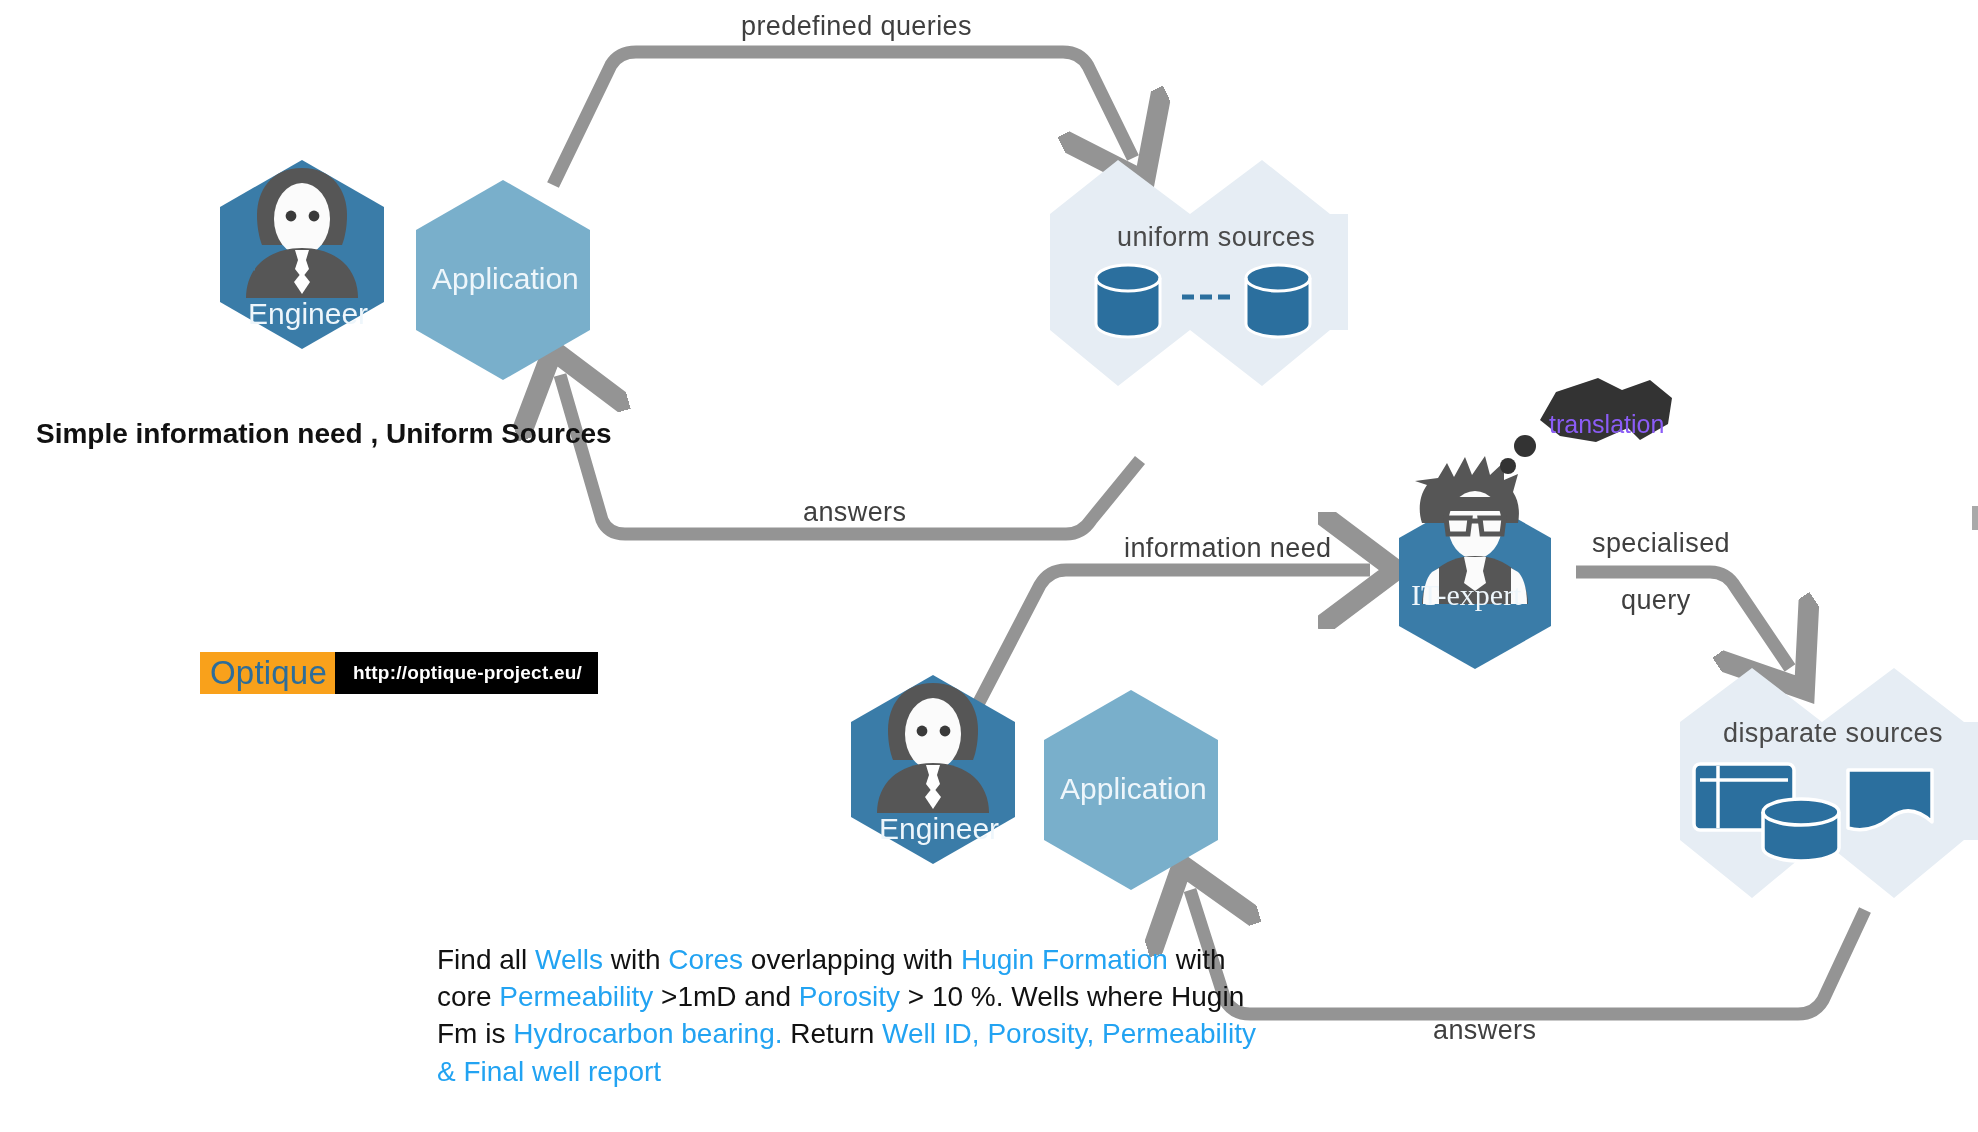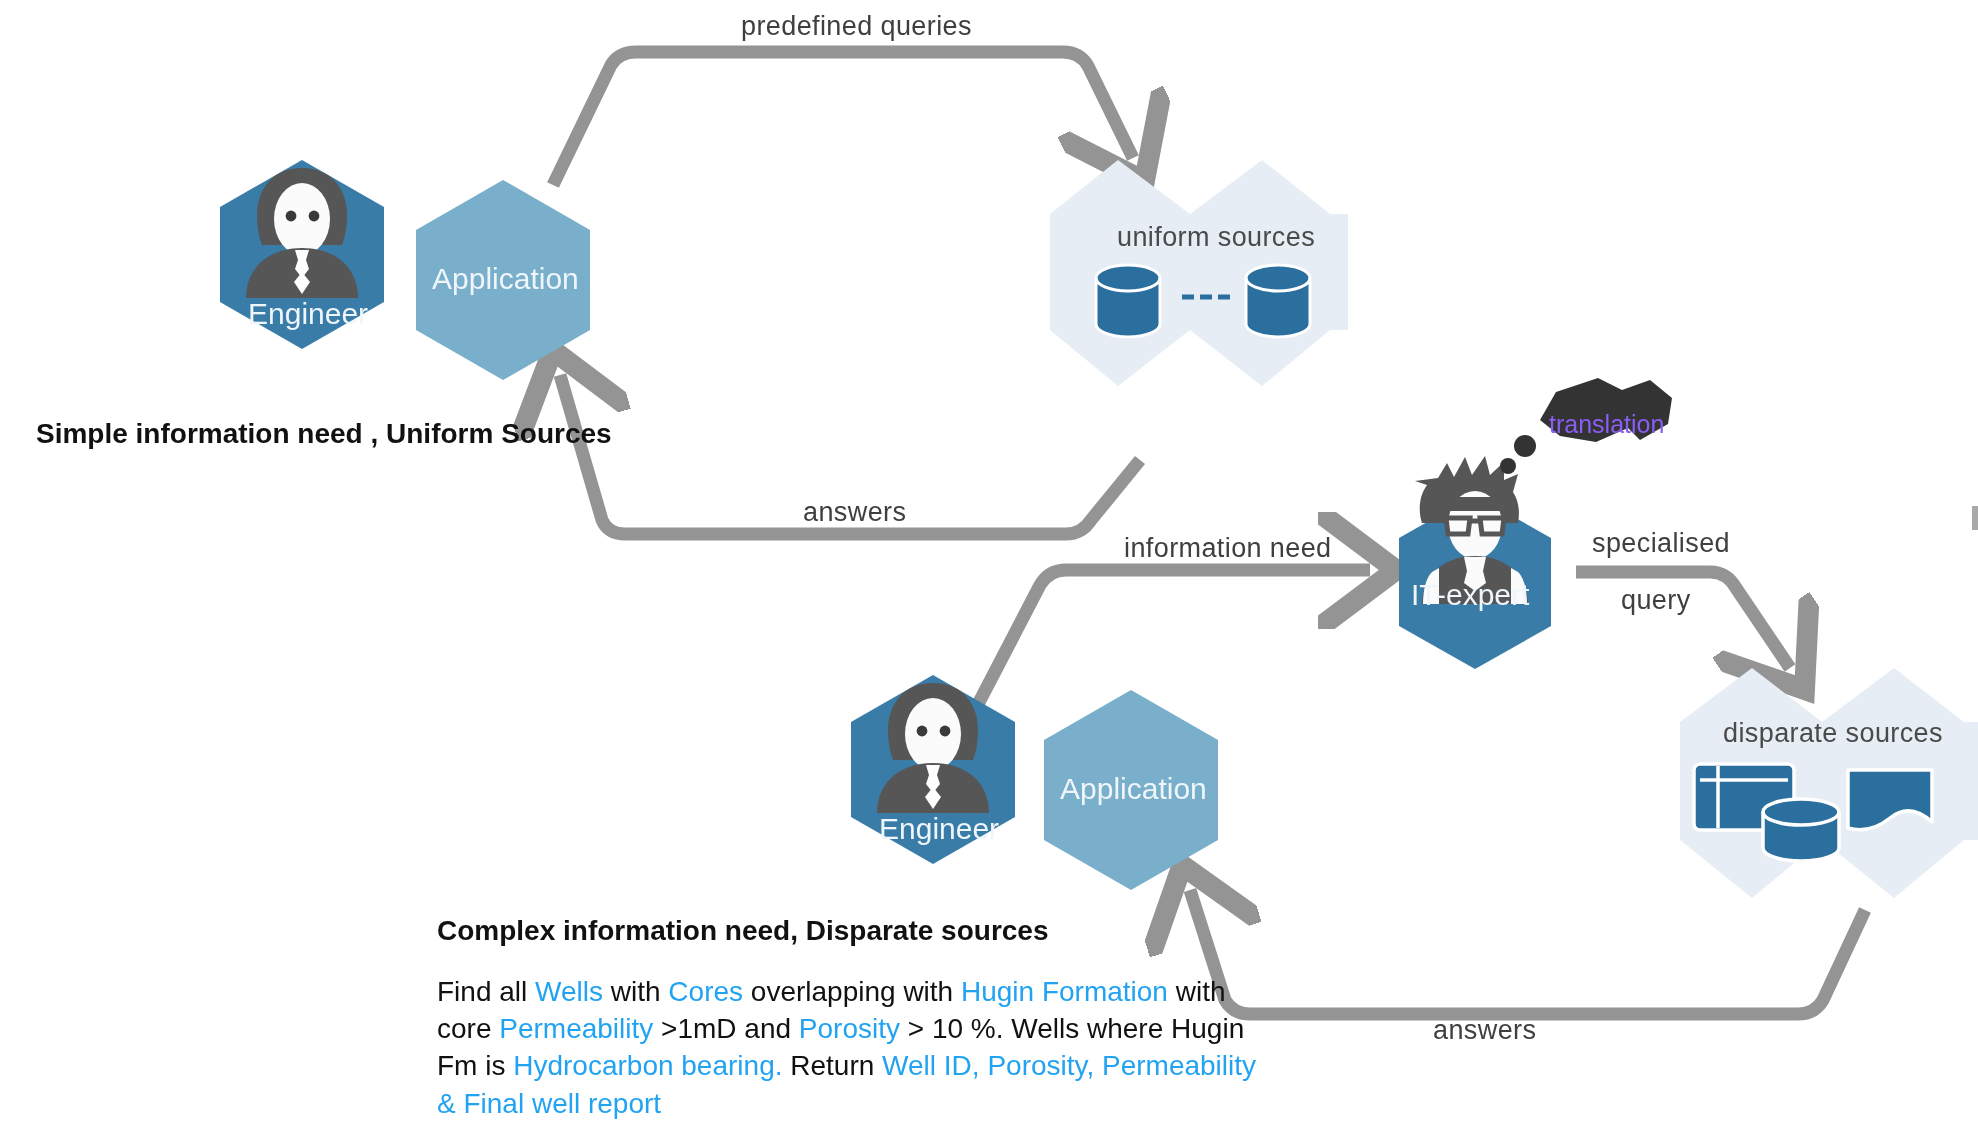--- a/index.html
+++ b/index.html
@@ -167,41 +167,44 @@
   <div class="abs cloud-label" style="left:1117px;top:222px;">uniform sources</div>
 
   <div class="abs conn-label" style="left:741px;top:11px;">predefined queries</div>
 
   <div class="abs conn-label" style="left:803px;top:497px;">answers</div>
 
   <div class="abs hex-label" style="left:879px;top:812px;">Engineer</div>
 
   <div class="abs hex-label" style="left:1060px;top:772px;">Application</div>
 
-  <div class="abs hex-label" style="left:1411px;top:578px;">IT-expert</div>
+  <div class="abs hex-label" style="left:1411px;top:578px;font-family:Liberation Serif, serif;">IT-expert</div>
 
   <div class="abs thought-label" style="left:1549px;top:410px;">translation</div>
 
   <div class="abs cloud-label" style="left:1723px;top:718px;">disparate sources</div>
 
   <div class="abs conn-label" style="left:1124px;top:533px;">information need</div>
 
   <div class="abs conn-label" style="left:1592px;top:528px;">specialised</div>
 
   <div class="abs conn-label" style="left:1621px;top:585px;">query</div>
 
   <div class="abs conn-label" style="left:1433px;top:1015px;">answers</div>
 
   <div class="abs" style="left:8px;top:418px;width:580px;margin-left:28px;">
     <div class="block-head">Simple information need , Uniform Sources</div>
   </div>
 
+  <div class="logo" style="left:200px;top:652px;">
+    <div class="logo-mark">Optique</div>
+    <div class="logo-url">http://optique-project.eu/</div>
+  </div>
 
   <div class="abs" style="left:437px;top:915px;width:830px;">
-    <div class="block-head">Complex information need, Disparate sources</div>
     <div class="block-body" style="margin-top:26px;">
       <span>Find all </span><span class="hl">Wells</span><span> with </span><span class="hl">Cores</span><span> overlapping with </span><span class="hl">Hugin Formation</span><span> with</span>
       <span>core </span><span class="hl">Permeability</span><span> &gt;1mD and </span><span class="hl">Porosity</span><span> &gt; 10 %. Wells where Hugin</span>
       <span>Fm is </span><span class="hl">Hydrocarbon bearing.</span><span> Return </span><span class="hl">Well ID, Porosity, Permeability</span>
       <span class="hl">&amp; Final well report</span>
     </div>
   </div>
 
 </div>
 

